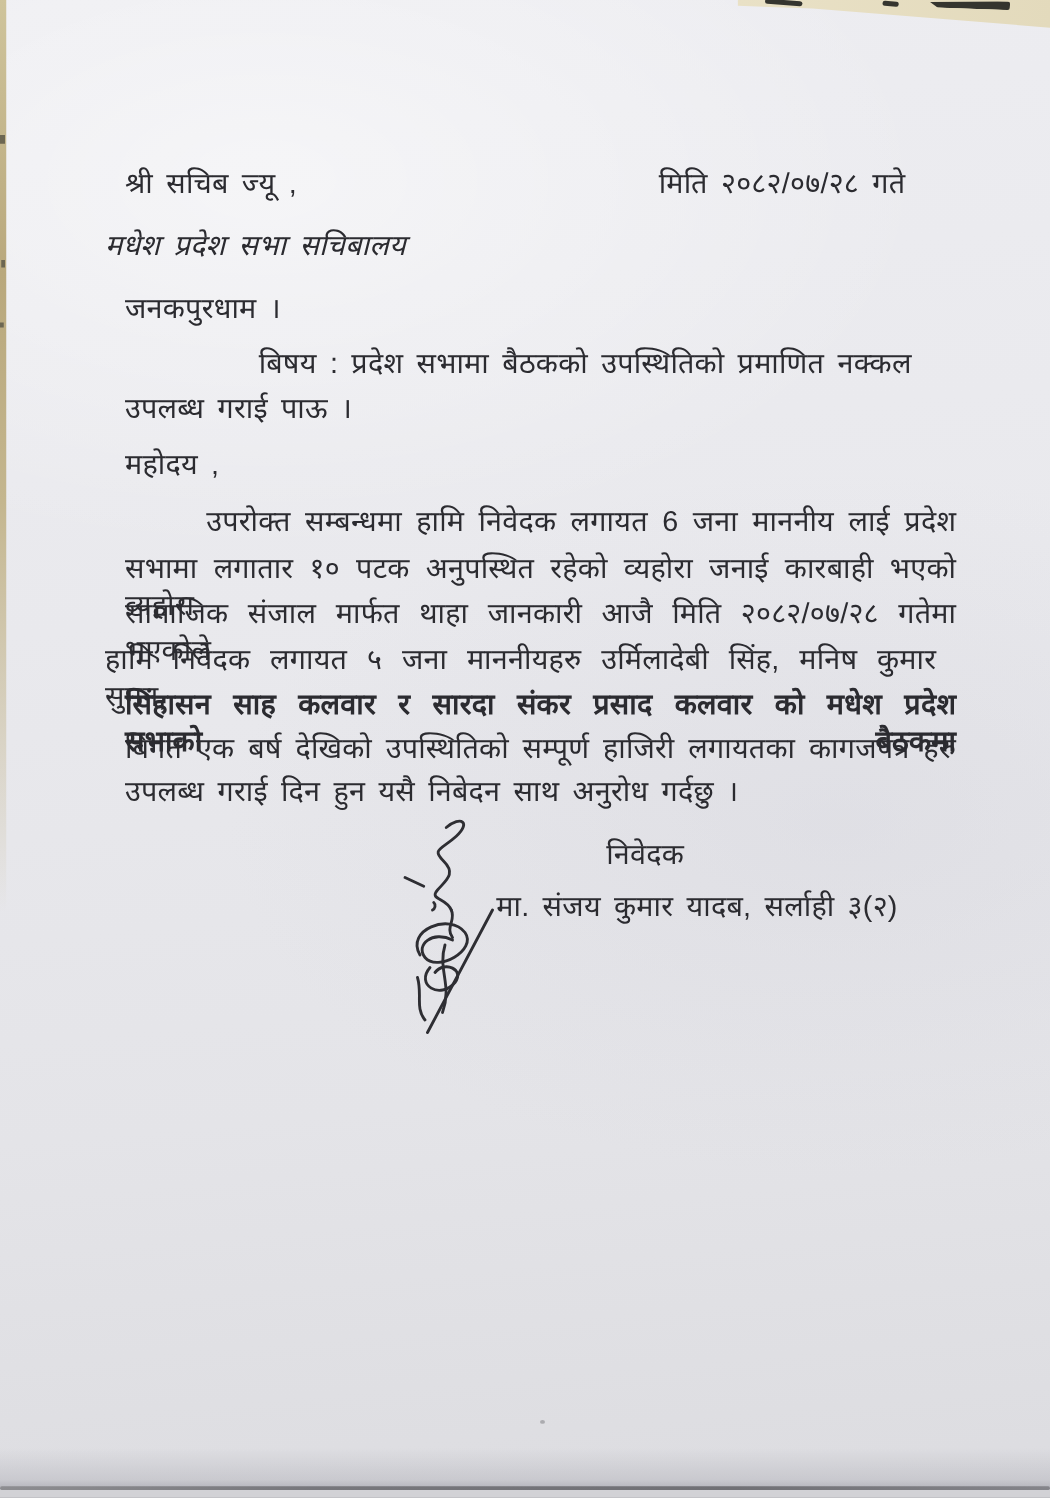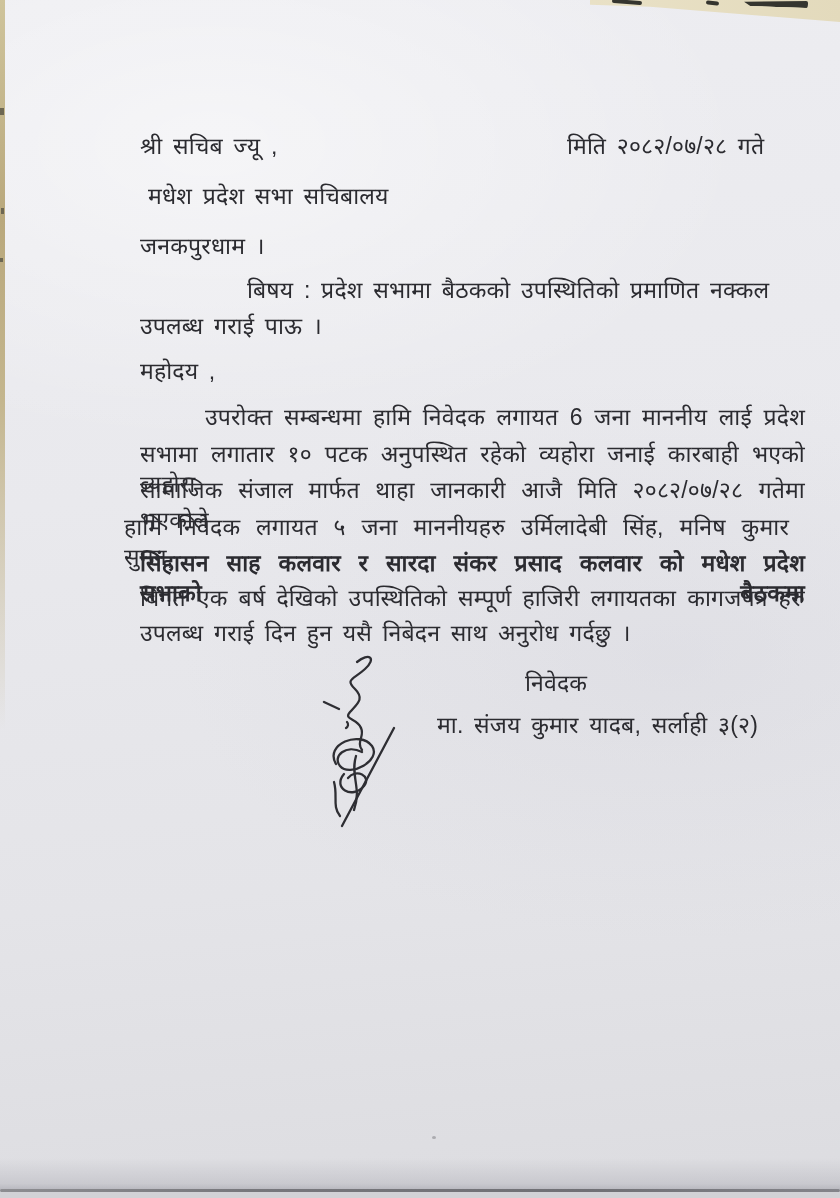--- a/index.html
+++ b/index.html
@@ -76,21 +76,20 @@
   }
   
   .tl {
     position: absolute;
     color: #2b2b30;
     font-size: 23px;
     line-height: 30px;
     white-space: nowrap;
     word-spacing: 4px;
     letter-spacing: 0.2px;
-    margin-left: 40px;
   }
   .just {
     white-space: normal;
     text-align: justify;
     text-align-last: justify;
   }
   .sig-svg { position: absolute; }
   .sig-svg path { fill: none; stroke: #2e2e33; stroke-width: 2.3; stroke-linecap: round; }
 </style>
 </head>
@@ -107,21 +106,21 @@
   <div class="dark-mark mark-a"></div>
   <div class="dark-mark mark-b"></div>
   <div class="dark-mark mark-c"></div>
   <div class="bottom-shade"></div>
   <div class="bottom-edge-line"></div>
   <div class="below-edge"></div>
   <div class="tiny-speck"></div>
 
   <div class="tl" style="left:100px; top:131px;">श्री सचिब ज्यू ,</div>
   <div class="tl" style="left:527px; top:131px;">मिति २०८२/०७/२८ गते</div>
-  <div class="tl" style="left:108px; top:181px;">मधेश प्रदेश सभा सचिबालय</div>
+  <div class="tl" style="left:84px; top:181px;font-style:italic;">मधेश प्रदेश सभा सचिबालय</div>
   <div class="tl" style="left:100px; top:231px;">जनकपुरधाम ।</div>
 
   <div class="tl" style="left:100px; top:311px;">उपलब्ध गराई पाऊ ।</div>
   <div class="tl" style="left:207px; top:275px;">बिषय : प्रदेश सभामा बैठकको उपस्थितिको प्रमाणित नक्कल</div>
 
   <div class="tl" style="left:100px; top:356px;">महोदय ,</div>
 
   <div class="tl just" style="left:165px; top:402px; width:600px;">उपरोक्त सम्बन्धमा हामि निवेदक लगायत 6 जना माननीय लाई प्रदेश</div>
   <div class="tl just" style="left:100px; top:439px; width:665px;">सभामा लगातार १० पटक अनुपस्थित रहेको व्यहोरा जनाई कारबाही भएको व्यहोरा</div>
   <div class="tl just" style="left:100px; top:475px; width:665px;">सामाजिक संजाल मार्फत थाहा जानकारी आजै मिति २०८२/०७/२८ गतेमा  भएकोले</div>

